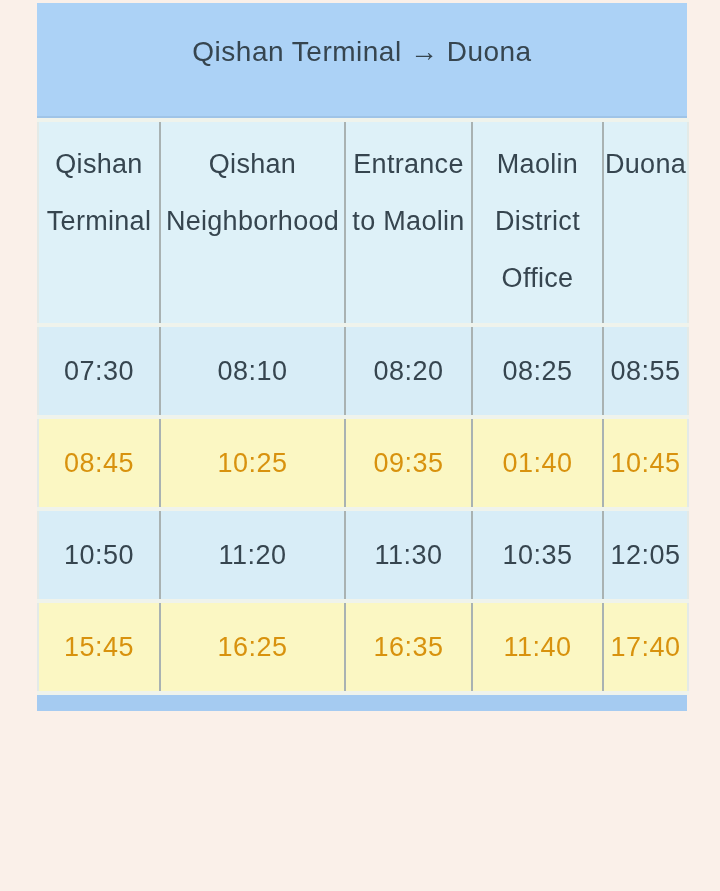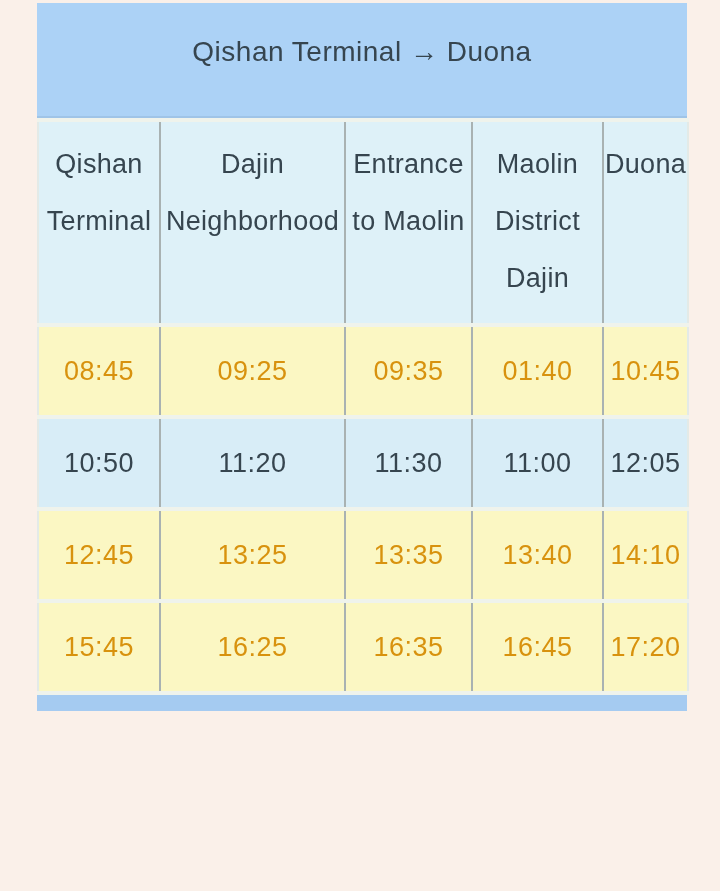--- a/index.html
+++ b/index.html
@@ -98,53 +98,53 @@
     <colgroup>
       <col class="c0">
         <col class="c1">
         <col class="c2">
         <col class="c3">
         <col class="c4">
     </colgroup>
     <thead>
       <tr>
           <th>Qishan Terminal</th>
-          <th>Dajin Neighborhood</th>
+          <th>Qishan Neighborhood</th>
           <th>Entrance to Maolin</th>
-          <th>Maolin District Dajin</th>
+          <th>Maolin District Office</th>
           <th>Duona</th>
         </tr>
     </thead>
     <tbody>
+        <tr class="variant-blue">
+          <td>07:30</td>
+          <td>08:10</td>
+          <td>08:20</td>
+          <td>08:25</td>
+          <td>08:55</td>
+        </tr>
         <tr class="variant-yellow">
           <td>08:45</td>
-          <td>09:25</td>
+          <td>10:25</td>
           <td>09:35</td>
           <td>01:40</td>
           <td>10:45</td>
         </tr>
         <tr class="variant-blue">
           <td>10:50</td>
           <td>11:20</td>
           <td>11:30</td>
-          <td>11:00</td>
+          <td>10:35</td>
           <td>12:05</td>
-        </tr>
-        <tr class="variant-yellow">
-          <td>12:45</td>
-          <td>13:25</td>
-          <td>13:35</td>
-          <td>13:40</td>
-          <td>14:10</td>
         </tr>
         <tr class="variant-yellow">
           <td>15:45</td>
           <td>16:25</td>
           <td>16:35</td>
-          <td>16:45</td>
-          <td>17:20</td>
+          <td>11:40</td>
+          <td>17:40</td>
         </tr>
       </tbody>
   </table>
 
   <div class="next-bar"></div>
 
 </div>
 
 </body></html>

